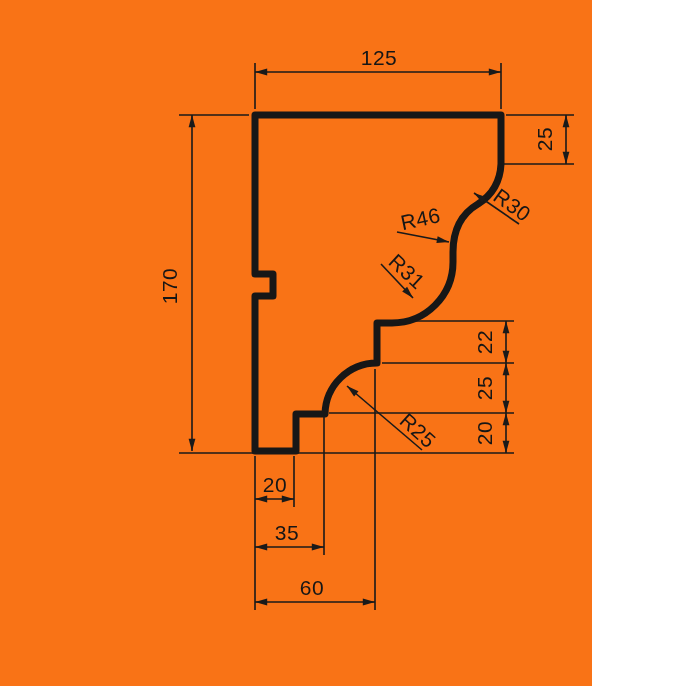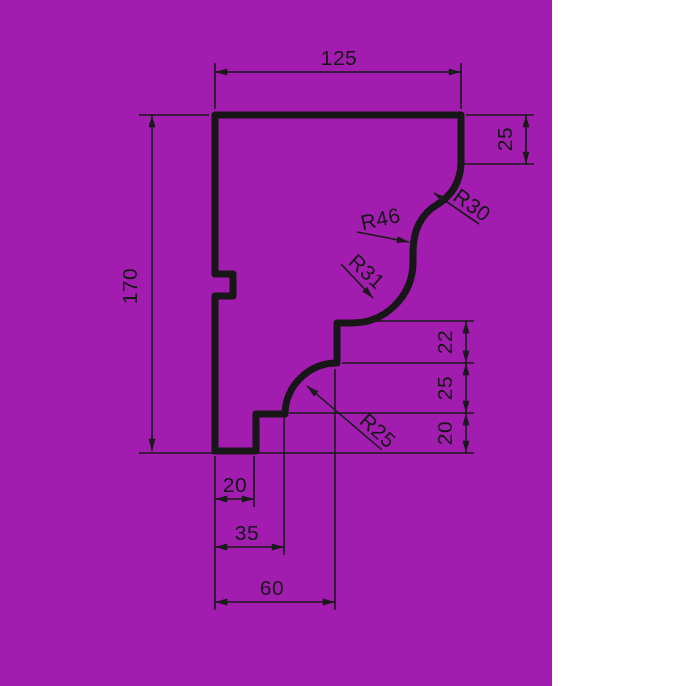--- a/index.html
+++ b/index.html
@@ -5,22 +5,23 @@
   html, body {
     margin: 0;
     padding: 0;
     background: #ffffff;
     font-family: "Liberation Sans", sans-serif;
   }
   .canvas {
     position: relative;
     width: 552px;
     height: 686px;
-    background: #a21caf;
+    background: #f97316;
     overflow: hidden;
+    padding-left: 40px;
   }
   svg { display: block; }
   .profile-outline {
     fill: none;
     stroke: #171717;
     stroke-width: 7;
     stroke-linejoin: round;
     stroke-linecap: round;
   }
   .thin {

